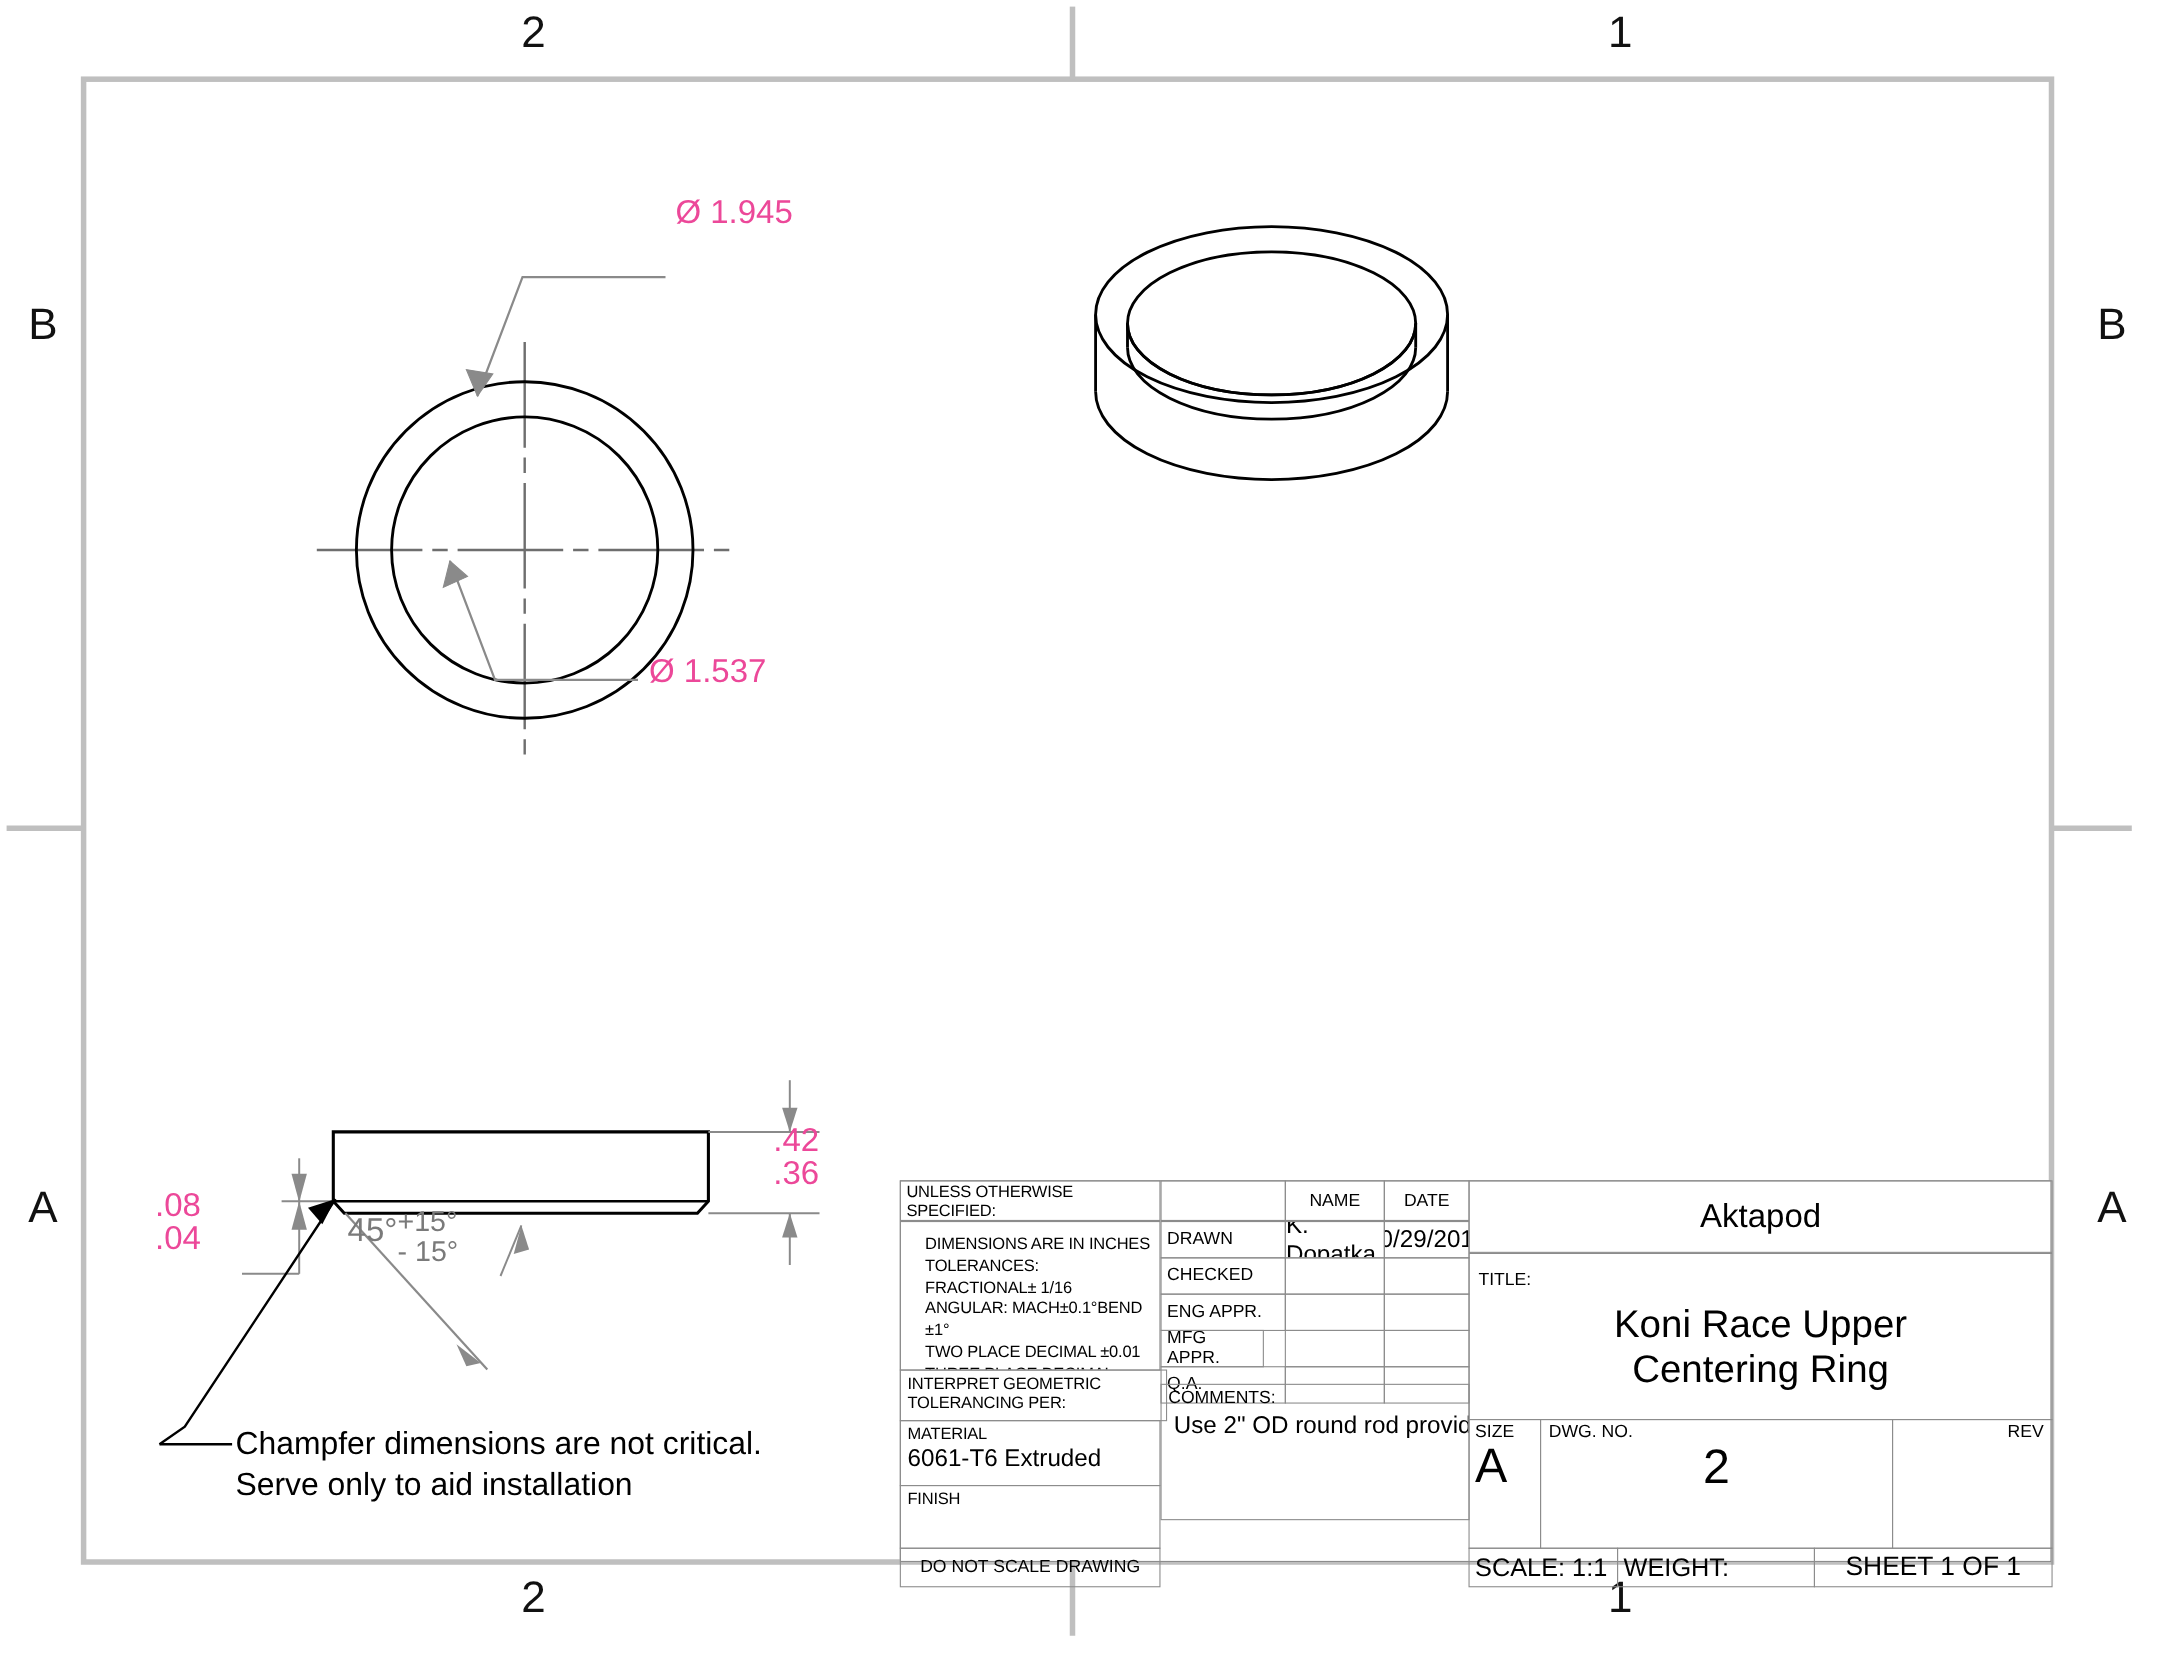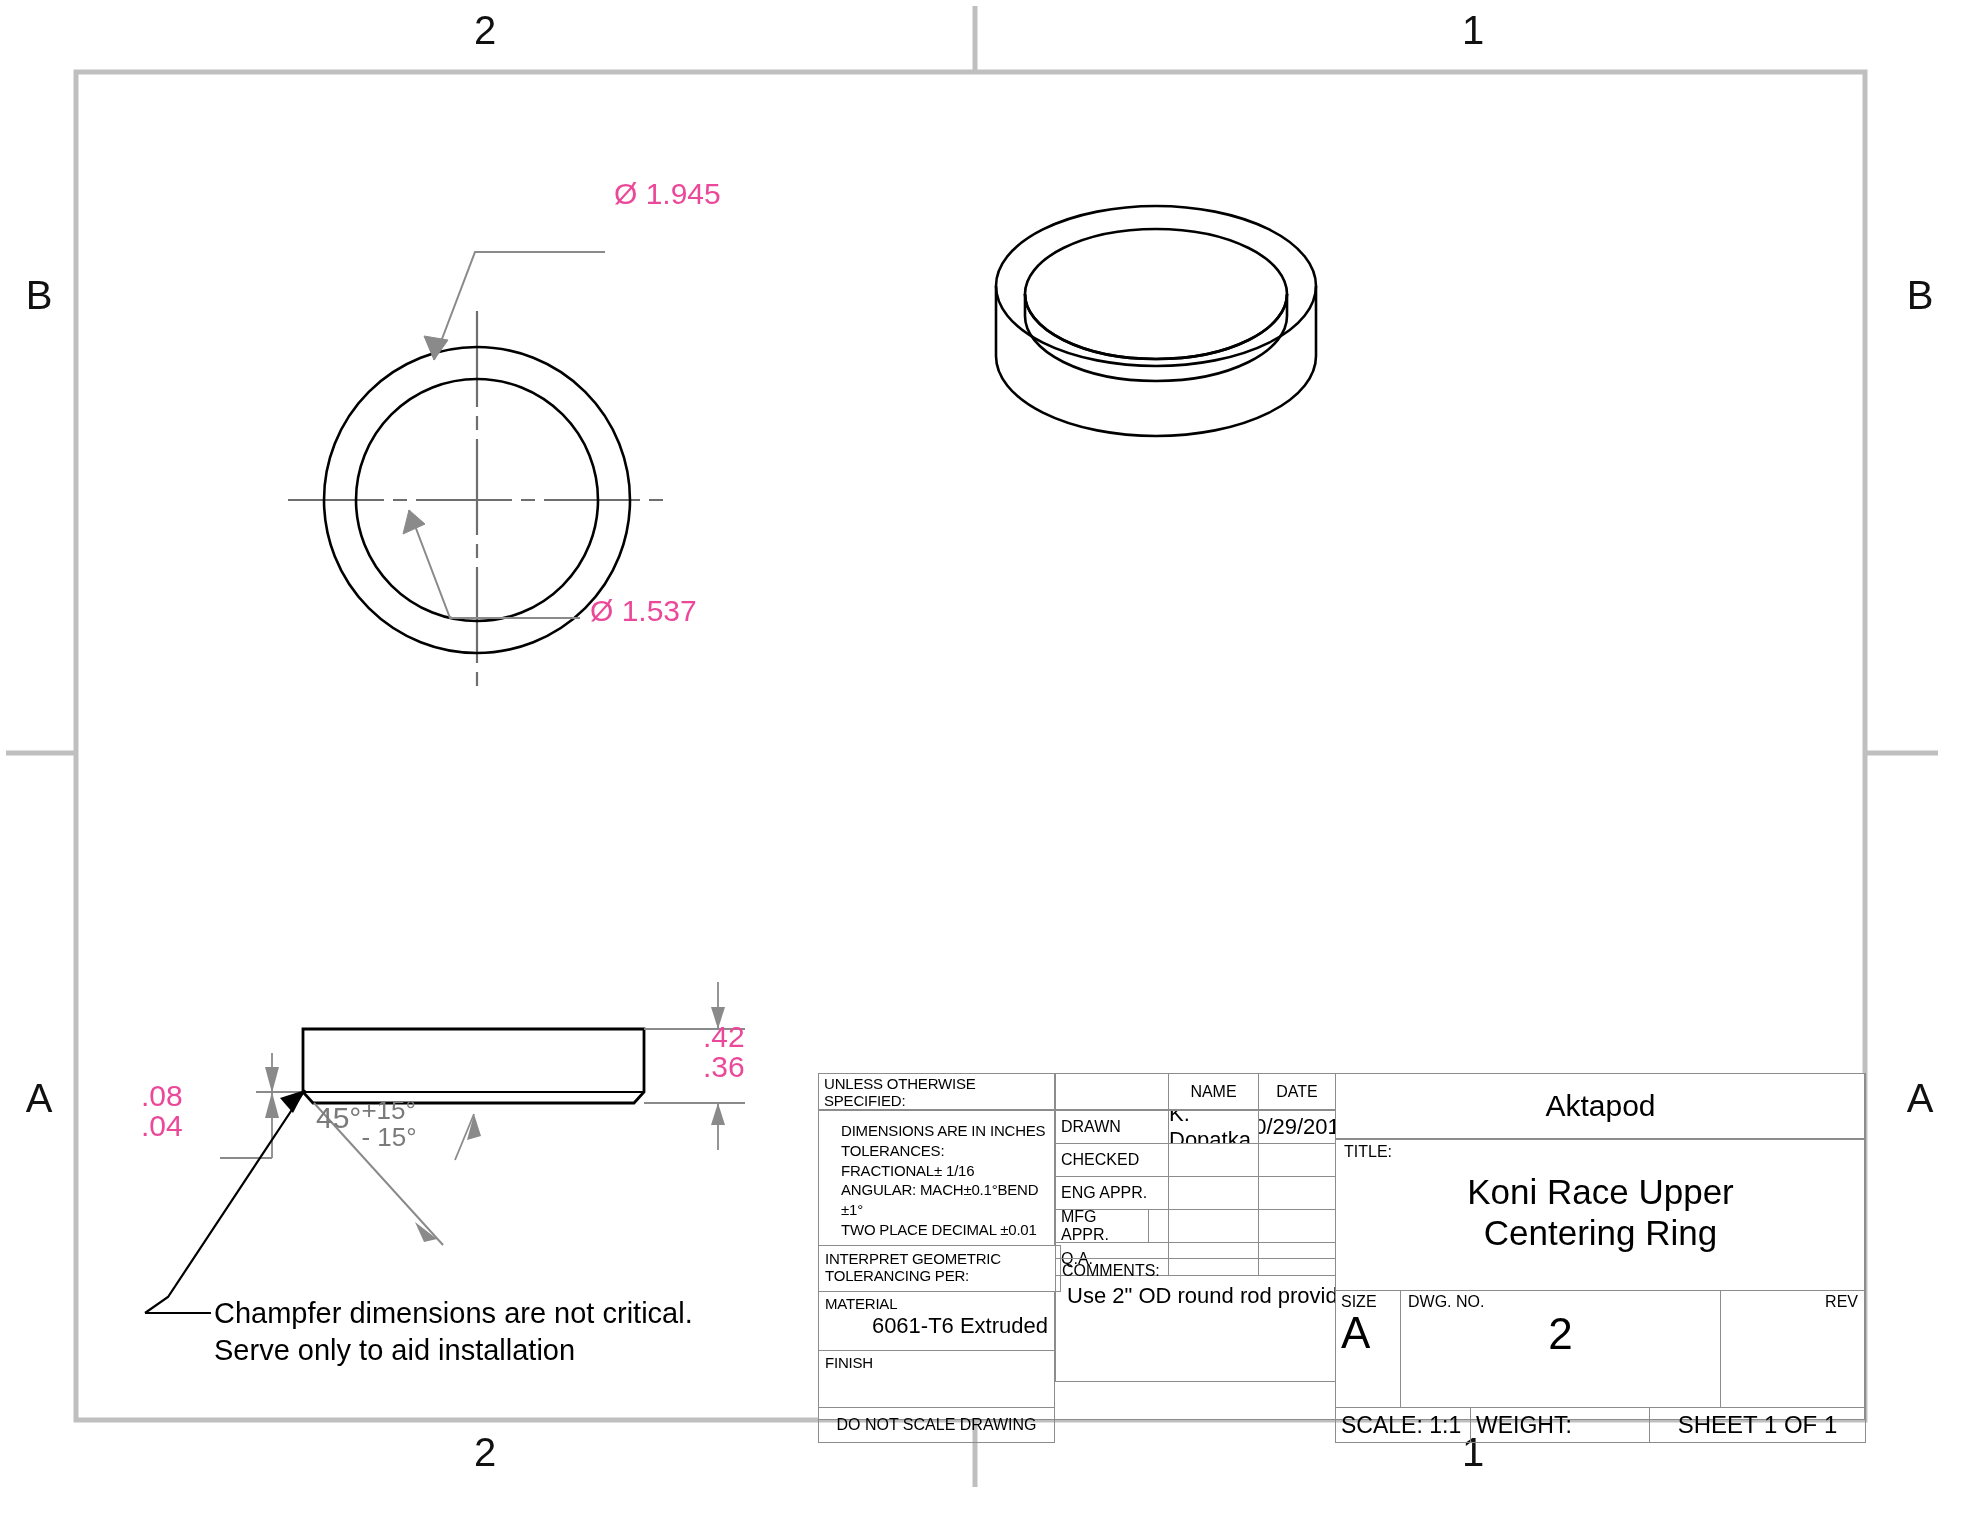--- a/index.html
+++ b/index.html
@@ -246,21 +246,21 @@
       </div>
     </div>
 
     <div class="tb-cell" style="left:-1px; top:171px; width:243px; height:47px; padding:4px 6px;">
       <div class="tb-t">INTERPRET GEOMETRIC</div>
       <div class="tb-t">TOLERANCING PER:</div>
     </div>
 
     <div class="tb-cell" style="left:-1px; top:217px; width:237px; height:60px; padding:3px 6px;">
       <div class="tb-t">MATERIAL</div>
-      <div class="tb-big" style="text-align:right; margin-top:1px;">6061-T6 Extruded</div>
+      <div class="tb-big" style="text-align:left; margin-top:1px;">6061-T6 Extruded</div>
     </div>
 
     <div class="tb-cell" style="left:-1px; top:276px; width:237px; height:58px; padding:3px 6px;">
       <div class="tb-t">FINISH</div>
       <div class="tb-big" style="text-align:center;"></div>
     </div>
 
     <div class="tb-cell tb-t2 vcenter-ctr" style="left:-1px; top:333px; width:237px; height:36px;">
       <span>DO NOT SCALE DRAWING</span>
     </div>
@@ -325,21 +325,21 @@
 
     <div class="tb-cell" style="left:236px; top:184px; width:281px; height:124px; padding:3px 6px;">
       <div class="tb-t2">COMMENTS:</div>
       <div class="tb-big" style="margin-top:3px; margin-left:5px; white-space:nowrap;">Use 2" OD round rod provided</div>
     </div>
 
     <div class="tb-cell vcenter-ctr" style="left:516px; top:-1px; width:531px; height:66px;">
       <span class="tb-huge">Aktapod</span>
     </div>
 
-    <div class="tb-cell" style="left:516px; top:65px; width:531px; height:152px; padding:3px 8px;">
+    <div class="tb-cell" style="left:516px; top:65px; width:531px; height:152px; padding:15px 8px;">
       <div class="tb-t2">TITLE:</div>
       <div style="text-align:center; margin-top:10px; line-height:1.18;">
         <div style="font-size:35px;">Koni Race Upper</div>
         <div style="font-size:35px;">Centering Ring</div>
       </div>
     </div>
 
     <div class="tb-cell" style="left:516px; top:216px; width:66px; height:118px; padding:2px 5px;">
       <div class="tb-t2">SIZE</div>
       <div style="font-size:44px; text-align:left; line-height:1;">A</div>

